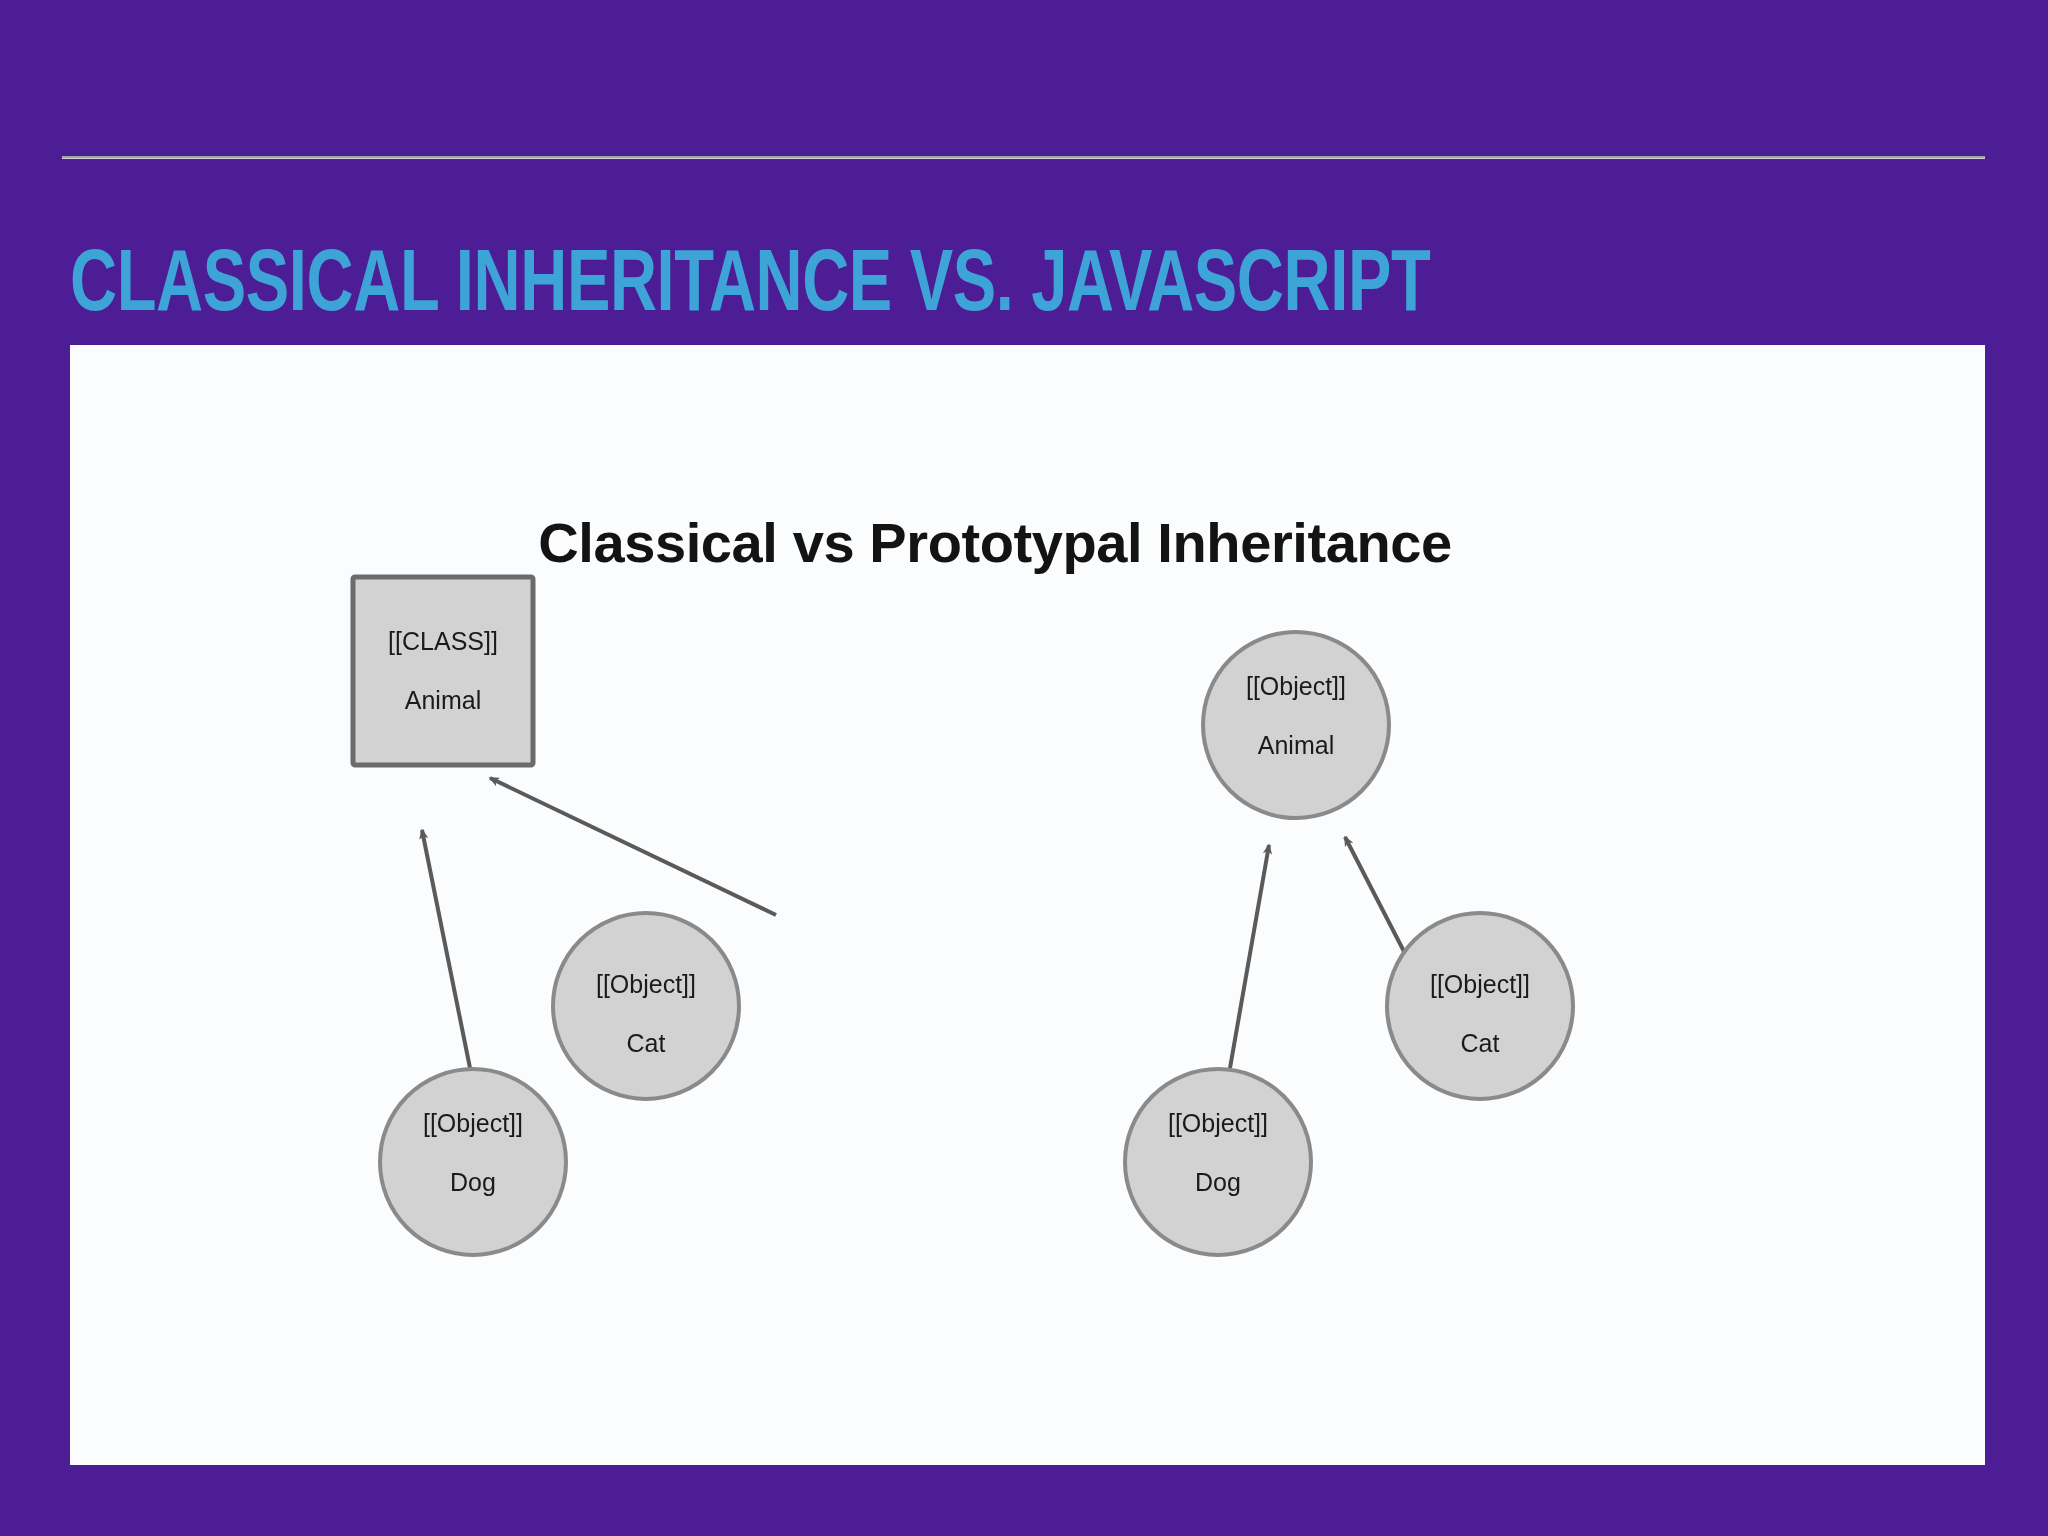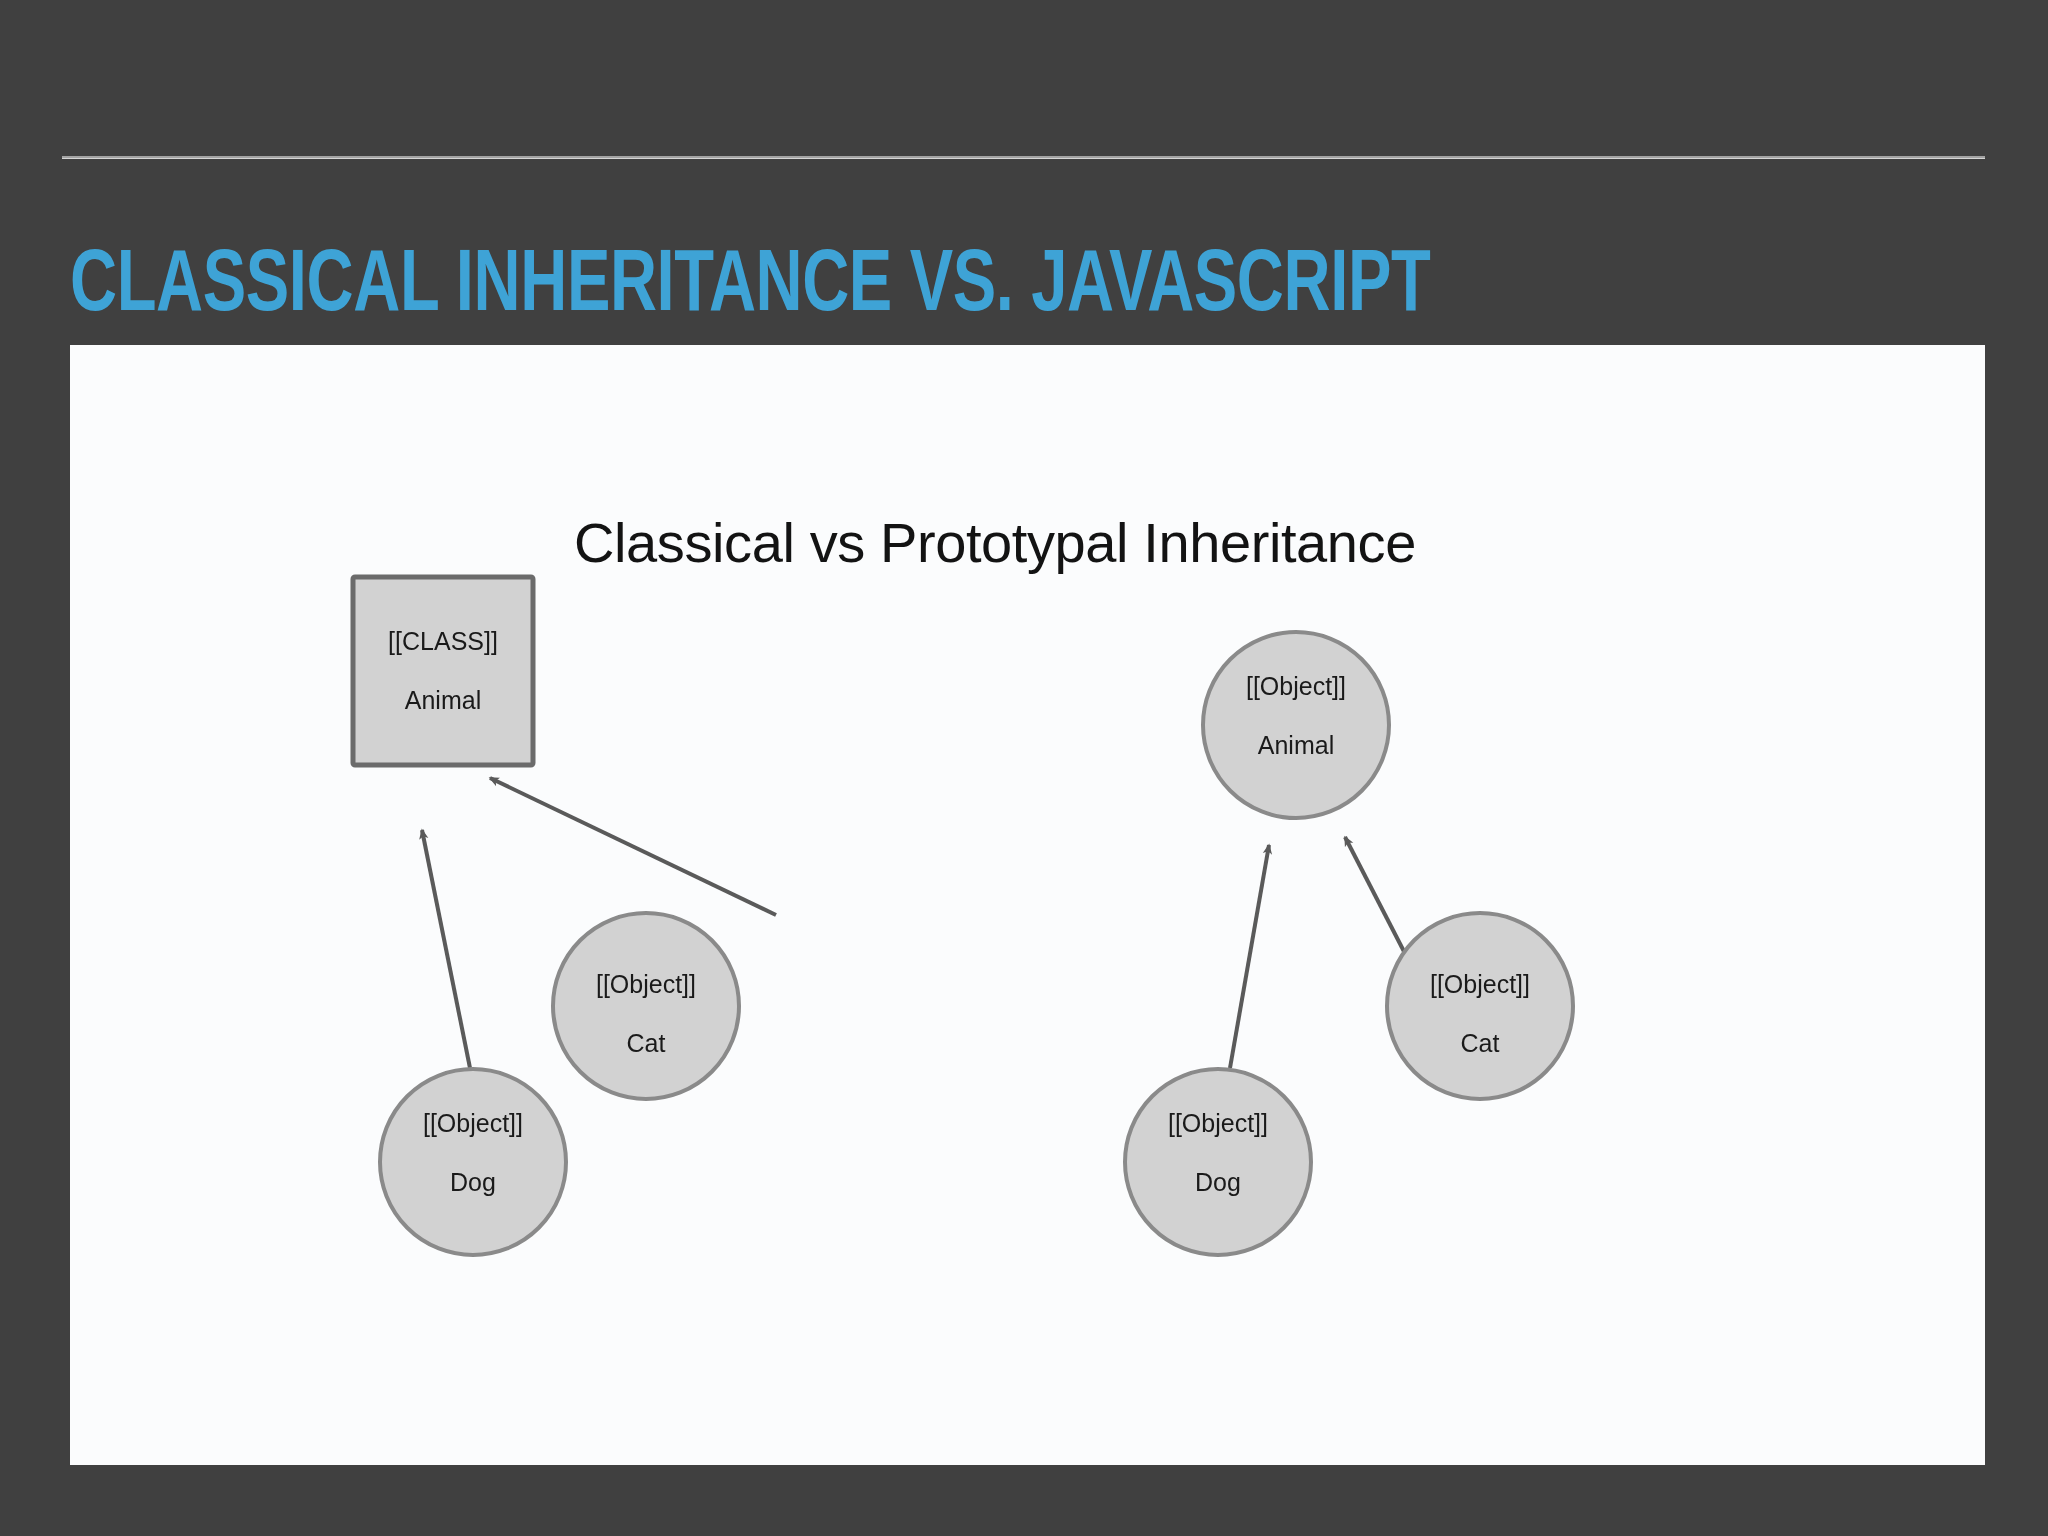--- a/index.html
+++ b/index.html
@@ -14,21 +14,21 @@
     position: relative;
     overflow: hidden;
     font-family: "Liberation Sans", sans-serif;
     -webkit-font-smoothing: antialiased;
   }
 
   
   .slide {
     position: absolute;
     inset: 0;
-    background: #404040;
+    background: #4c1d95;
   }
 
   .top-rule {
     position: absolute;
     left: 62px;
     top: 156px;
     width: 1923px;
     height: 3px;
     background: linear-gradient(to bottom, #a3a3a3 0%, #a3a3a3 55%, #cfcfcf 56%, #d8d8d8 100%);
   }
@@ -62,21 +62,21 @@
 
   .diagram-title {
     position: absolute;
     left: 0;
     top: 165px;
     width: 1850px;
     text-align: center;
     color: #131313;
     font-family: "Liberation Sans", sans-serif;
     font-size: 56px;
-    font-weight: normal;
+    font-weight: bold;
     letter-spacing: -0.4px;
     white-space: nowrap;
   }
 
   .diagram-svg {
     position: absolute;
     left: 0;
     top: 0;
     width: 1915px;
     height: 1120px;

